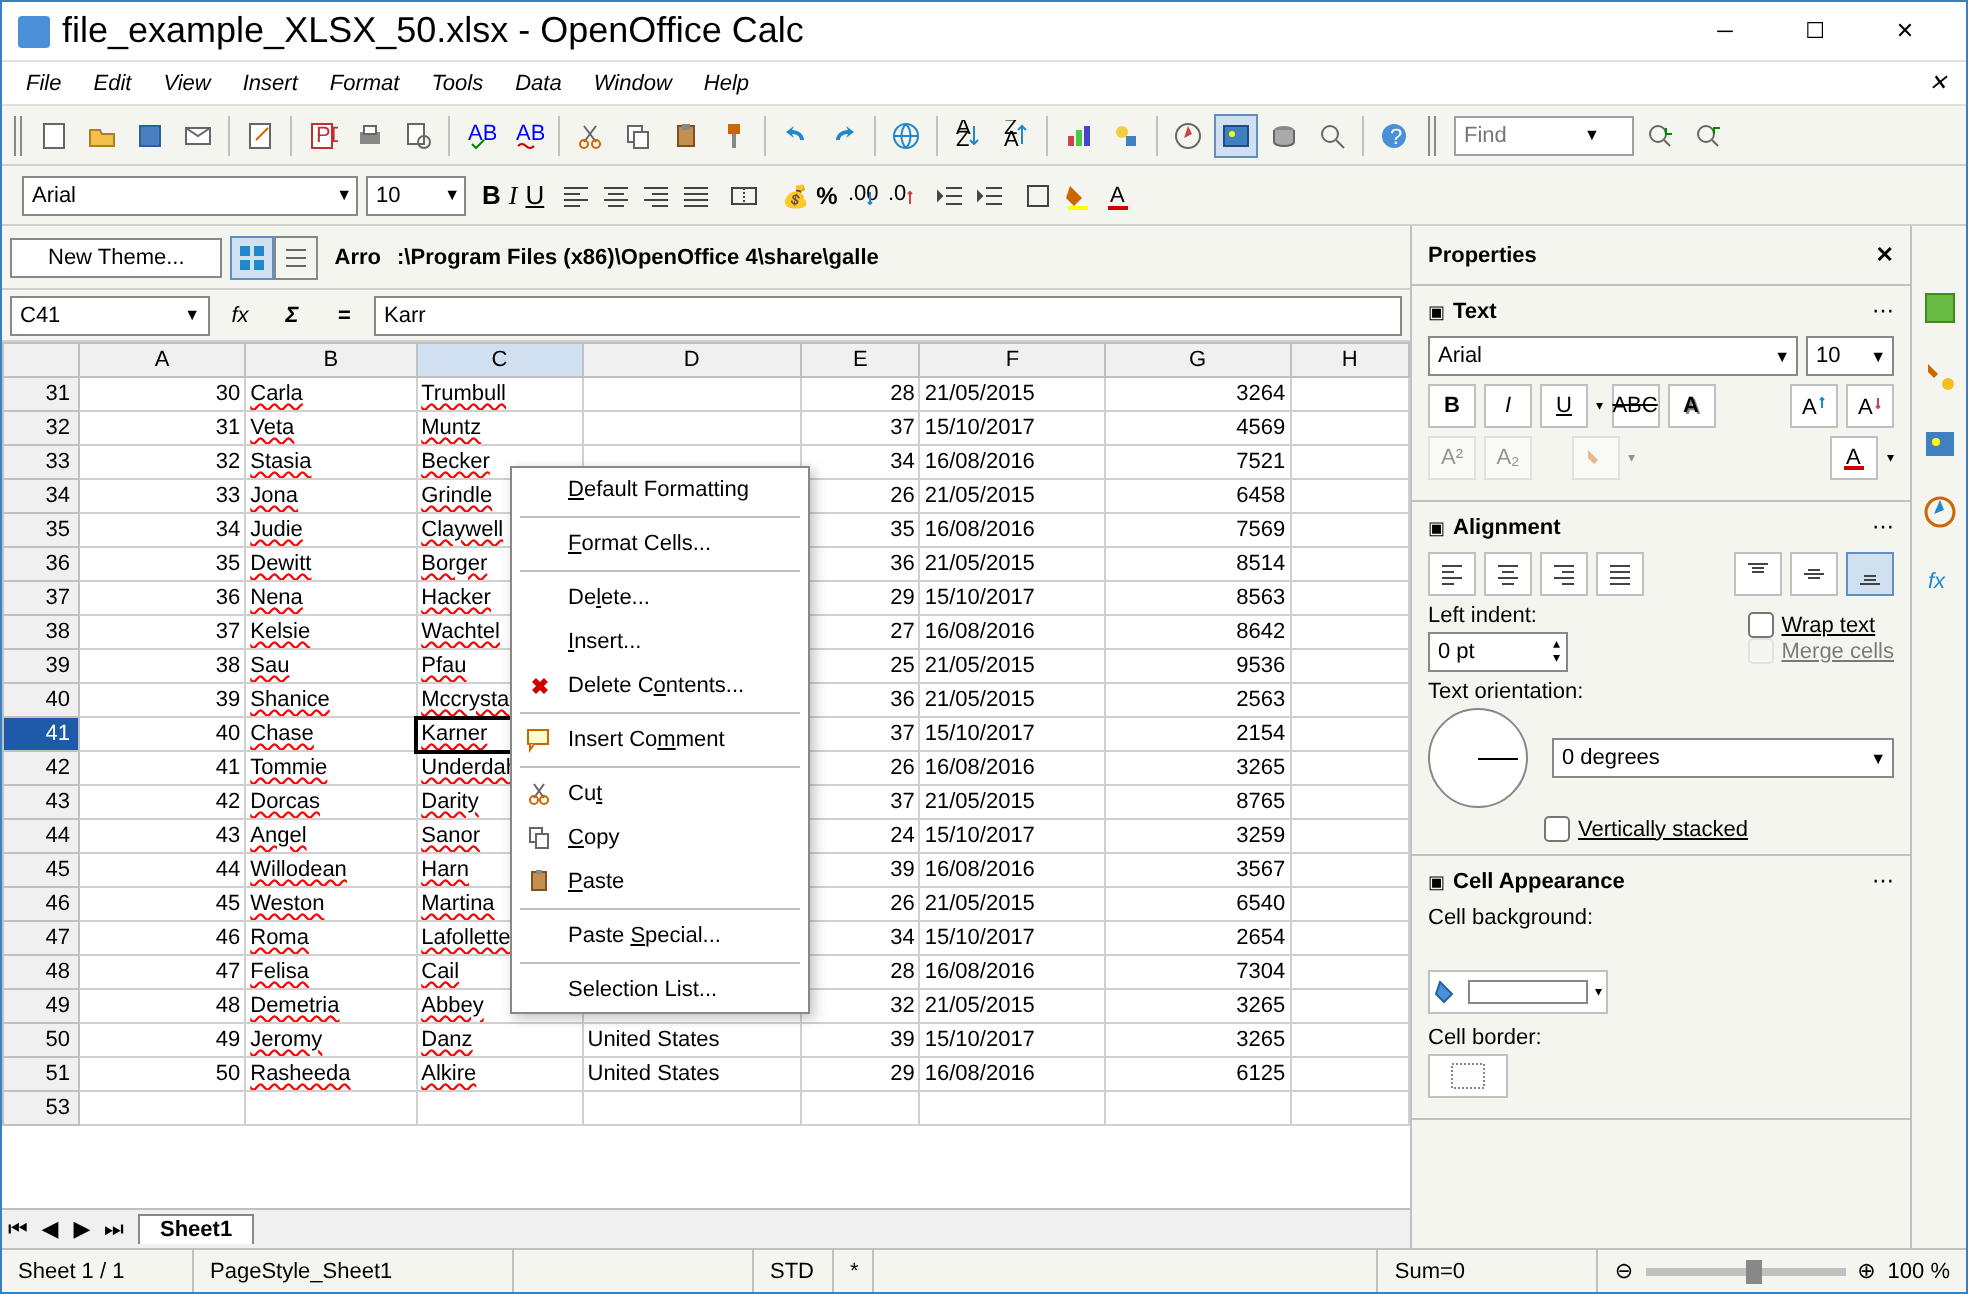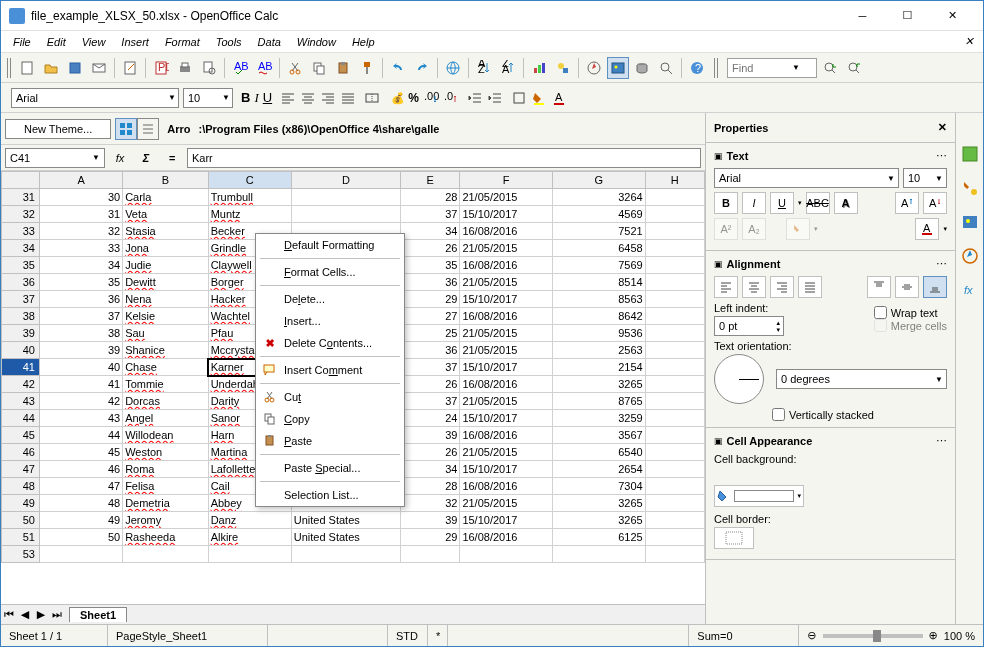--- a/index.html
+++ b/index.html
@@ -1,20 +1,20 @@
 <!DOCTYPE html>
 <html><head>
 <meta charset="utf-8">
 <style>
 * { box-sizing: border-box; margin: 0; padding: 0; font-family: "Segoe UI", Tahoma, sans-serif; font-size: 11px; }
 body { background: #f0f0f0; width: 984px; height: 647px; overflow: hidden; position: relative; }
 .window { background: #fff; border: 1px solid #3a7fc0; width: 984px; height: 647px; display: flex; flex-direction: column; }
 .titlebar { height: 30px; background: #fff; display: flex; align-items: center; padding: 0 8px; border-bottom: 1px solid #e0e0e0; }
 .titlebar .app-icon { width: 16px; height: 16px; background: #4a90d9; border-radius: 2px; margin-right: 6px; }
-.titlebar .title { flex: 1; font-size: 12px; color: #000; }
+.titlebar .title { flex: 1; font-size: 18px; color: #000; }
 .titlebar .winbtns { display: flex; gap: 0; }
 .titlebar .winbtn { width: 45px; height: 28px; display: flex; align-items: center; justify-content: center; cursor: pointer; }
 .menubar { height: 22px; display: flex; align-items: center; padding: 0 4px; border-bottom: 1px solid #e0e0e0; font-style: italic; }
 .menubar .menu { padding: 2px 8px; cursor: pointer; }
 .menubar .closex { margin-left: auto; width: 20px; text-align: center; cursor: pointer; }
 .toolbar { height: 30px; display: flex; align-items: center; padding: 2px 6px; border-bottom: 1px solid #d0d0d0; gap: 2px; background: #f5f5f0; }
 .toolbar .tbtn { width: 22px; height: 22px; display: flex; align-items: center; justify-content: center; cursor: pointer; border: 1px solid transparent; }
 .toolbar .sep { width: 1px; height: 20px; background: #c0c0c0; margin: 0 2px; }
 .toolbar .grip { width: 5px; height: 20px; background: repeating-linear-gradient(90deg, #888 0 1px, transparent 1px 3px); margin-right: 2px; }
 .findbox { display: flex; align-items: center; border: 1px solid #a0a0a0; height: 20px; width: 90px; padding: 0 4px; background: #fff; margin-left: 4px; }
@@ -60,21 +60,21 @@
 .props-section { border-bottom: 1px solid #c0c0c0; padding: 6px 8px; }
 .props-section .sec-title { display: flex; align-items: center; margin-bottom: 6px; }
 .props-section .sec-title .exp { margin-right: 4px; font-size: 9px; }
 .props-section .sec-title .more { margin-left: auto; cursor: pointer; }
 .props-row { display: flex; align-items: center; gap: 4px; margin-bottom: 4px; }
 .props-row .pcombo { border: 1px solid #888; background: #fff; height: 20px; display: flex; align-items: center; padding: 0 4px; position: relative; }
 .props-row .pcombo .arrow { position: absolute; right: 3px; font-size: 8px; }
 .pbtn { width: 24px; height: 22px; border: 1px solid #c0c0c0; background: #fff; display: flex; align-items: center; justify-content: center; cursor: pointer; }
 .pbtn.dim { opacity: 0.4; }
 .pbtn.active { background: #d0e0f0; border-color: #6090c0; }
-.cb { display: flex; align-items: center; gap: 4px; }
+.cb { display: flex; align-items: center; gap: 4px; text-decoration: underline; }
 .orient-dial { width: 50px; height: 50px; border: 1px solid #888; border-radius: 50%; position: relative; background: #fff; }
 .orient-dial .needle { position: absolute; left: 50%; top: 50%; width: 20px; height: 1px; background: #000; transform-origin: left; }
 .side-icons { width: 28px; background: #f5f5f0; border-left: 1px solid #c0c0c0; display: flex; flex-direction: column; align-items: center; padding-top: 30px; gap: 12px; }
 .side-icons .sicon { width: 22px; height: 22px; cursor: pointer; display: flex; align-items: center; justify-content: center; }
 .context-menu { position: absolute; left: 254px; top: 120px; width: 150px; background: #fff; border: 1px solid #888; box-shadow: 2px 2px 6px rgba(0,0,0,0.25); z-index: 100; }
 .context-menu .cmi { height: 22px; display: flex; align-items: center; padding: 0 8px 0 28px; cursor: pointer; position: relative; }
 .context-menu .csep { height: 1px; background: #c0c0c0; margin: 2px 4px; }
 .context-menu .cicon { position: absolute; left: 6px; width: 16px; height: 16px; display: flex; align-items: center; justify-content: center; }
 .und { text-decoration: underline; text-decoration-color: red; text-decoration-style: wavy; }
 svg { display: block; }
@@ -978,21 +978,21 @@
           <span>Paste <u>S</u>pecial...</span>
         </div>
         <div class="csep"></div>
         <div class="cmi">
           <span>Selection List...</span>
         </div>
       </div>
   </div>
 
   <div class="statusbar">
-    <div class="seg" style="width:107px">Sheet 1 / 1</div>
+    <div class="seg" style="width:96px">Sheet 1 / 1</div>
     <div class="seg" style="width:160px">PageStyle_Sheet1</div>
     <div class="seg" style="width:120px"></div>
     <div class="seg" style="width:40px">STD</div>
     <div class="seg" style="width:20px">*</div>
     <div class="seg wide"></div>
     <div class="seg" style="width:110px">Sum=0</div>
     <div class="zoom">
       <span style="cursor:pointer">⊖</span>
       <div class="slider">
           <div class="thumb"></div>

